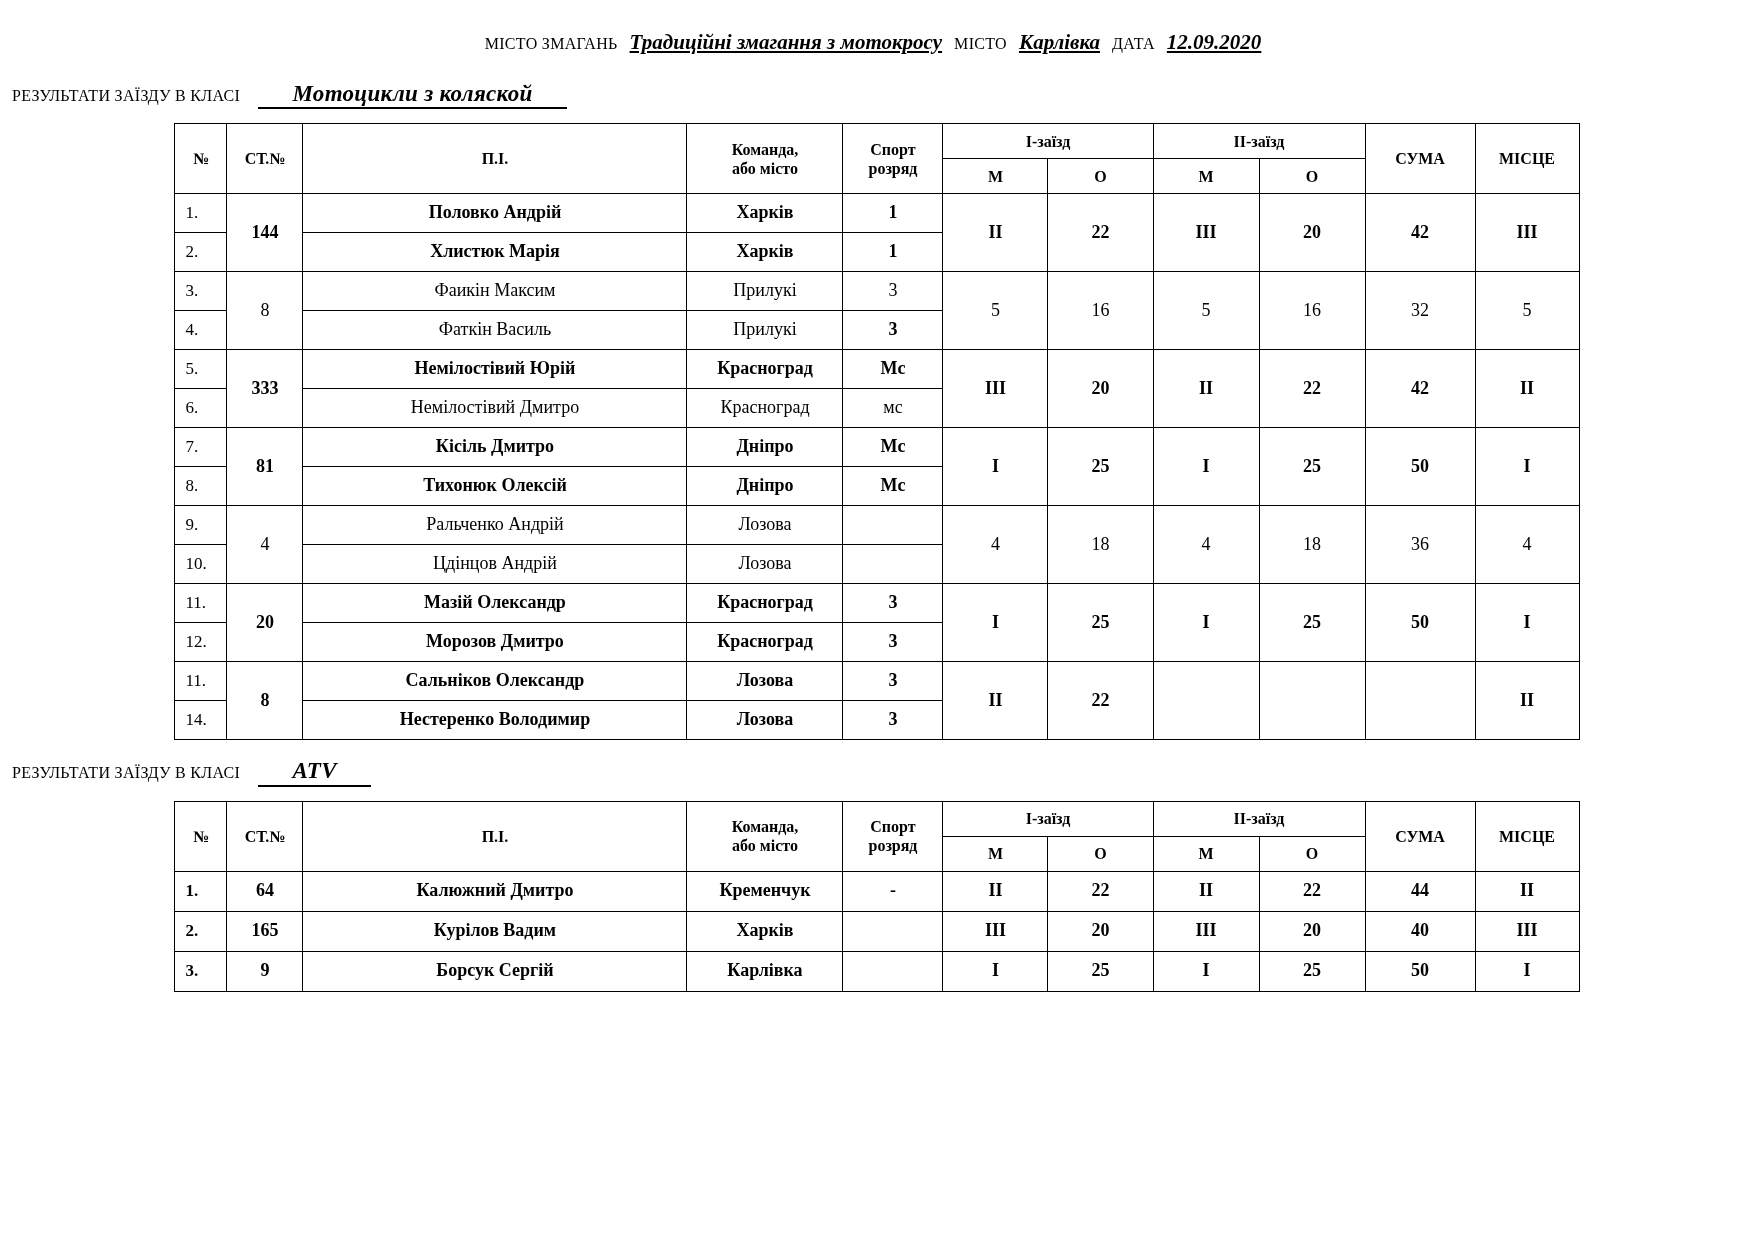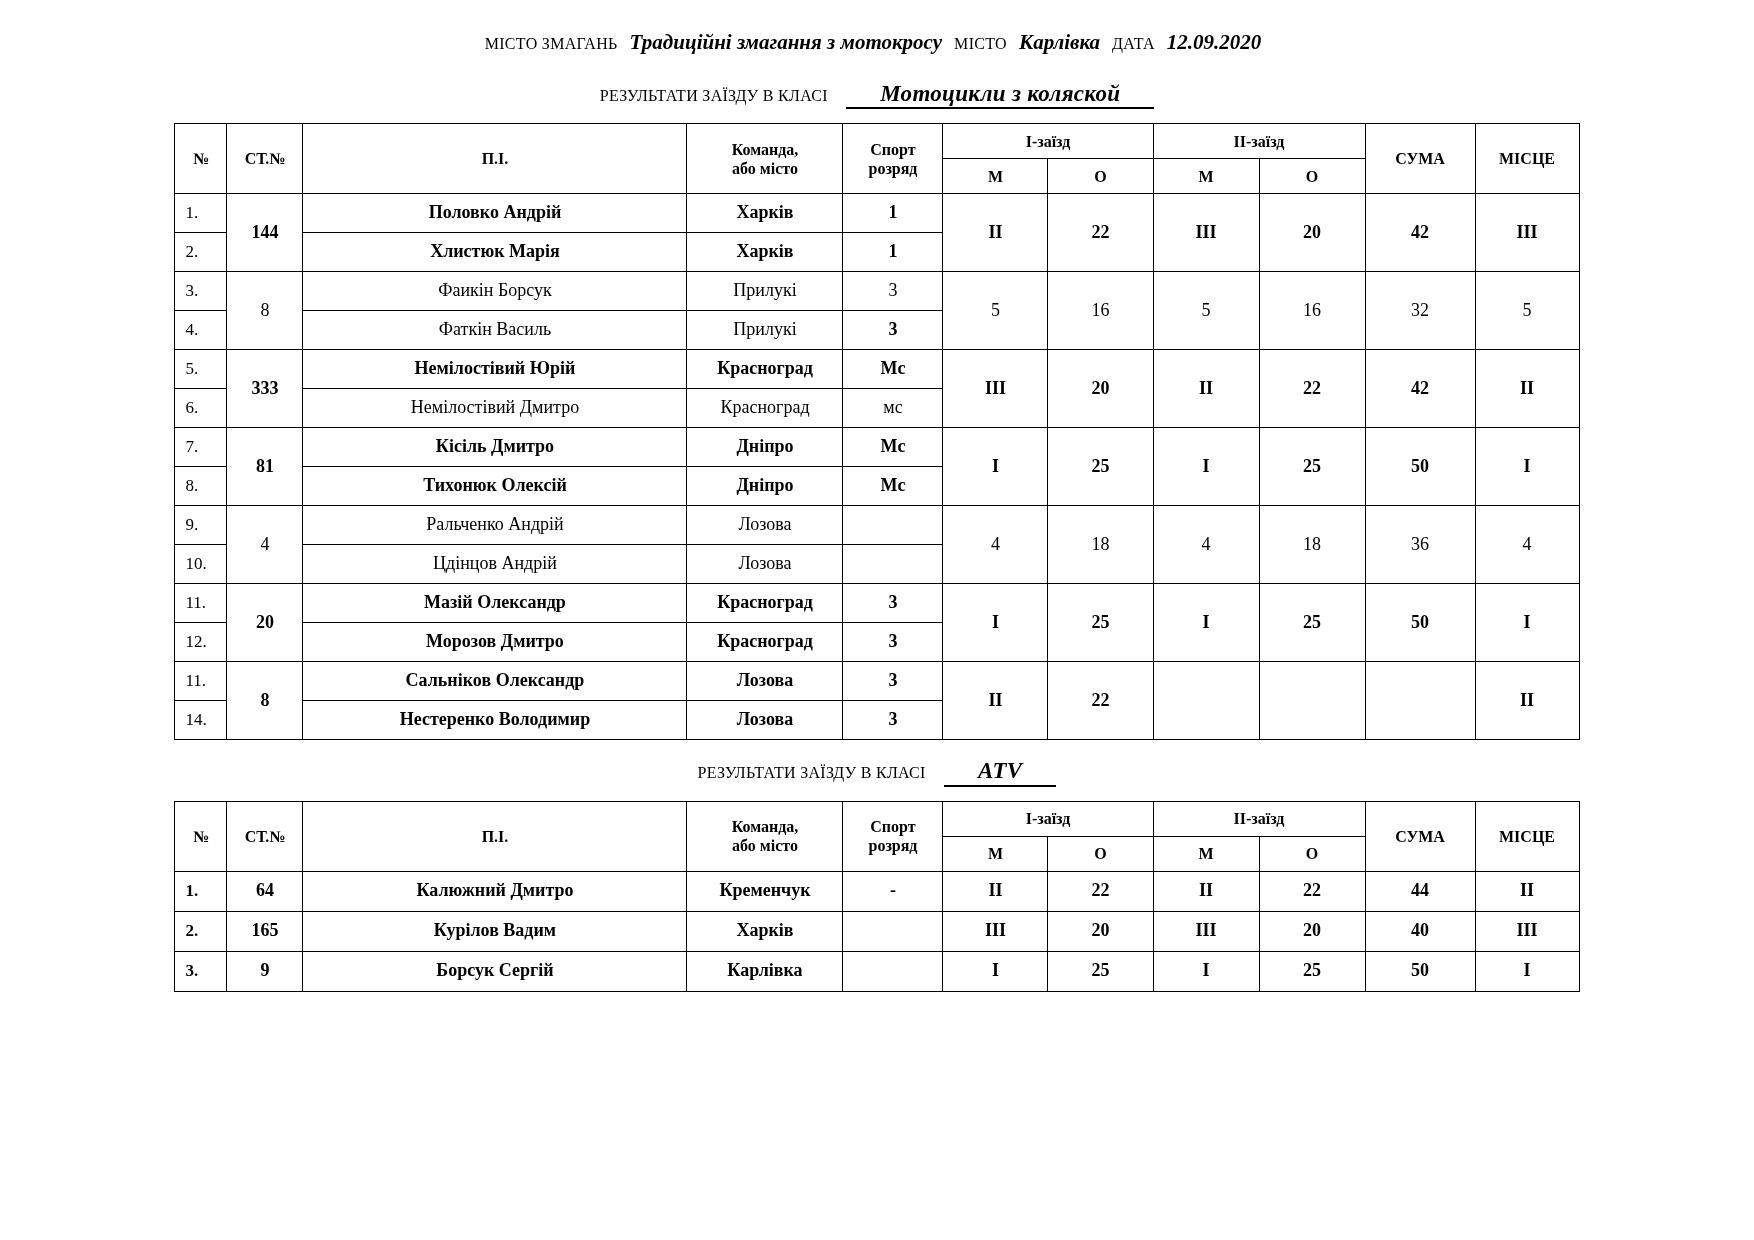--- a/index.html
+++ b/index.html
@@ -8,24 +8,24 @@
     width: 1754px; height: 1240px;
     font-family: "Liberation Serif", "DejaVu Serif", serif;
     color: #000;
   }
   .page { padding-top: 26px; }
 
   .header-line { text-align: center; white-space: nowrap; margin-top: 4px; }
   .hdr-label { font-size: 16px; letter-spacing: 0.3px; }
   .hdr-value {
     font-weight: bold; font-style: italic; font-size: 21px;
-    margin: 0 8px;
-  }
-
-  .section-line { text-align: center; margin-top: 26px; font-size: 16px; letter-spacing: 0.3px; }
+    text-decoration: underline; margin: 0 8px;
+  }
+
+  .section-line { margin-top: 26px; font-size: 16px; letter-spacing: 0.3px; padding-left: 12px; }
   .section-line.second { margin-top: 18px; }
   .class-name {
     font-weight: bold; font-style: italic; font-size: 23px;
     border-bottom: 2px solid #000; padding: 0 34px 1px;
     display: inline-block; margin-left: 14px; line-height: 1.1;
     letter-spacing: 0.3px;
   }
 
   table.results-table {
     border-collapse: collapse; table-layout: fixed;
@@ -131,21 +131,21 @@
       <tr>
         <td class="cell-rownum">2.</td>
         <td class="bold">Хлистюк Марія</td>
         <td class="bold">Харків</td>
         <td class="bold">1</td>
       </tr>
 
       <tr>
         <td class="cell-rownum">3.</td>
         <td rowspan="2">8</td>
-        <td>Фаикін Борсук</td>
+        <td>Фаикін Максим</td>
         <td>Прилукі</td>
         <td>3</td>
         <td rowspan="2">5</td>
         <td rowspan="2">16</td>
         <td rowspan="2">5</td>
         <td rowspan="2">16</td>
         <td rowspan="2">32</td>
         <td rowspan="2">5</td>
       </tr>
       <tr>

